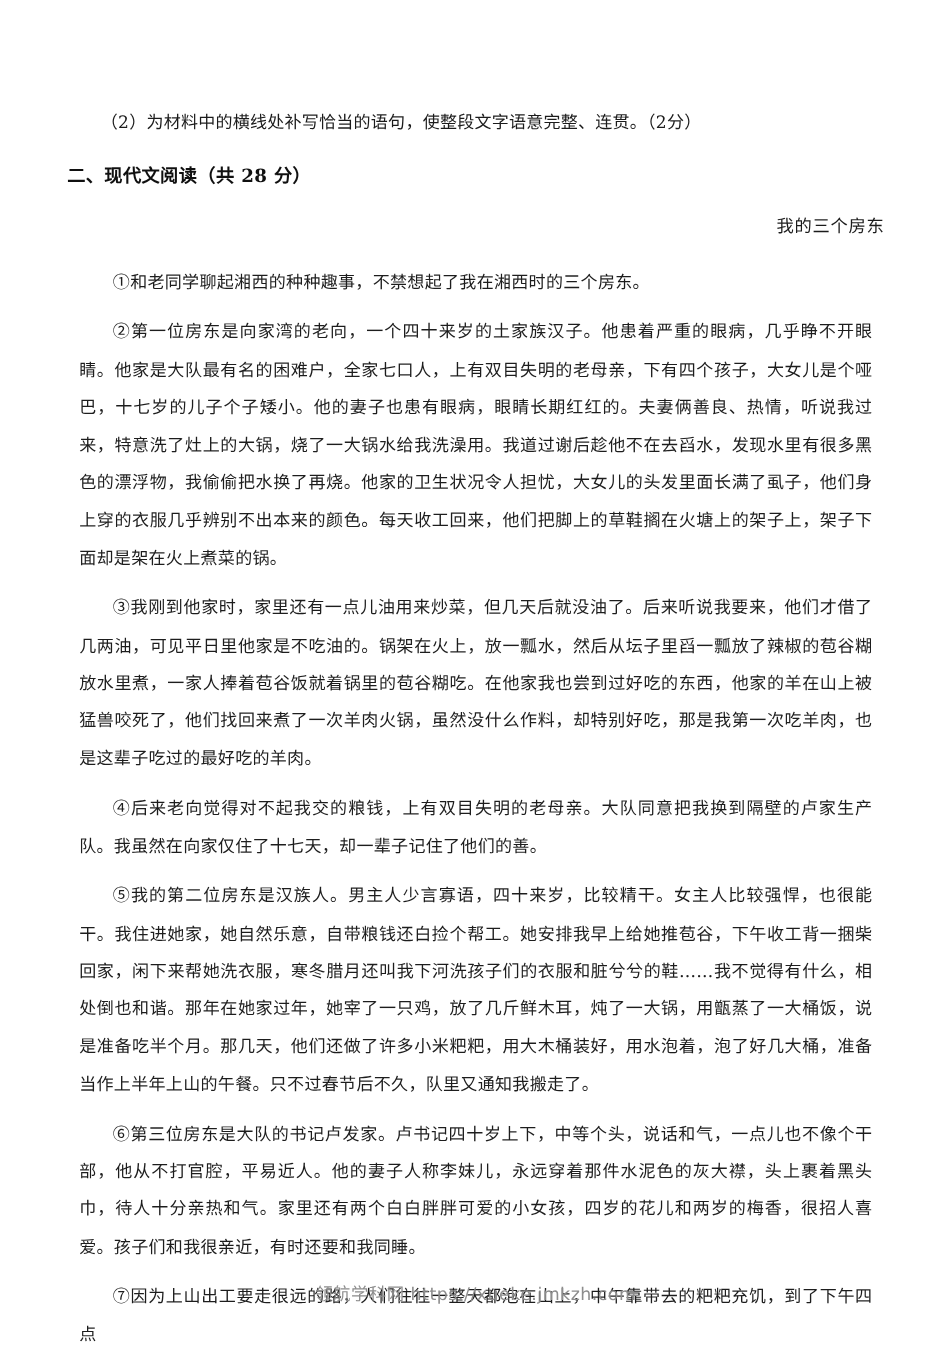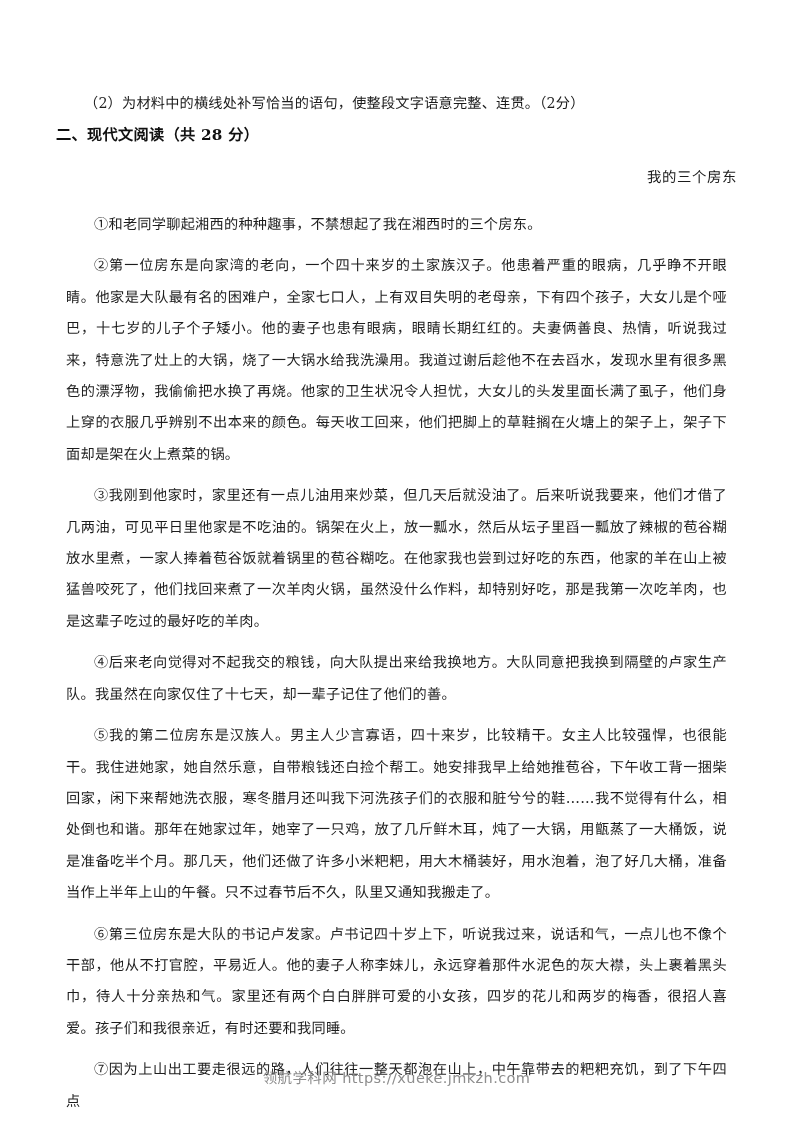--- a/index.html
+++ b/index.html
@@ -42,21 +42,21 @@
     text-justify: inter-ideograph;
     color: #1b1b1b;
   }
   .indent2 { text-indent: 28px; }
 
   .section-head {
     font-size: 15.2px;
     line-height: 33px;
     font-weight: 700;
     letter-spacing: 0.3px;
-    margin-top: 0;
+    margin-top: 12px;
     color: #101010;
   }
 
   .q-number-line {
     font-size: 14.2px;
     line-height: 31px;
     margin-top: 3px;
     letter-spacing: 0.2px;
   }
 
@@ -112,23 +112,23 @@
     <div class="section-head">二、现代文阅读（共 28 分）</div>
 
 
     <div class="article-title">我的三个房东</div>
 
     <div class="spacer-sm"></div>
 
     <p class="para">①和老同学聊起湘西的种种趣事，不禁想起了我在湘西时的三个房东。</p>
     <p class="para">②第一位房东是向家湾的老向，一个四十来岁的土家族汉子。他患着严重的眼病，几乎睁不开眼睛。他家是大队最有名的困难户，全家七口人，上有双目失明的老母亲，下有四个孩子，大女儿是个哑巴，十七岁的儿子个子矮小。他的妻子也患有眼病，眼睛长期红红的。夫妻俩善良、热情，听说我过来，特意洗了灶上的大锅，烧了一大锅水给我洗澡用。我道过谢后趁他不在去舀水，发现水里有很多黑色的漂浮物，我偷偷把水换了再烧。他家的卫生状况令人担忧，大女儿的头发里面长满了虱子，他们身上穿的衣服几乎辨别不出本来的颜色。每天收工回来，他们把脚上的草鞋搁在火塘上的架子上，架子下面却是架在火上煮菜的锅。</p>
     <p class="para">③我刚到他家时，家里还有一点儿油用来炒菜，但几天后就没油了。后来听说我要来，他们才借了几两油，可见平日里他家是不吃油的。锅架在火上，放一瓢水，然后从坛子里舀一瓢放了辣椒的苞谷糊放水里煮，一家人捧着苞谷饭就着锅里的苞谷糊吃。在他家我也尝到过好吃的东西，他家的羊在山上被猛兽咬死了，他们找回来煮了一次羊肉火锅，虽然没什么作料，却特别好吃，那是我第一次吃羊肉，也是这辈子吃过的最好吃的羊肉。</p>
-    <p class="para">④后来老向觉得对不起我交的粮钱，向大队提出来给我换地方。大队同意把我换到隔壁的卢家生产队。我虽然在向家仅住了十七天，却一辈子记住了他们的善。</p>
+    <p class="para">④后来老向觉得对不起我交的粮钱，上有双目失明的老母亲。大队同意把我换到隔壁的卢家生产队。我虽然在向家仅住了十七天，却一辈子记住了他们的善。</p>
     <p class="para">⑤我的第二位房东是汉族人。男主人少言寡语，四十来岁，比较精干。女主人比较强悍，也很能干。我住进她家，她自然乐意，自带粮钱还白捡个帮工。她安排我早上给她推苞谷，下午收工背一捆柴回家，闲下来帮她洗衣服，寒冬腊月还叫我下河洗孩子们的衣服和脏兮兮的鞋……我不觉得有什么，相处倒也和谐。那年在她家过年，她宰了一只鸡，放了几斤鲜木耳，炖了一大锅，用甑蒸了一大桶饭，说是准备吃半个月。那几天，他们还做了许多小米粑粑，用大木桶装好，用水泡着，泡了好几大桶，准备当作上半年上山的午餐。只不过春节后不久，队里又通知我搬走了。</p>
-    <p class="para">⑥第三位房东是大队的书记卢发家。卢书记四十岁上下，听说我过来，说话和气，一点儿也不像个干部，他从不打官腔，平易近人。他的妻子人称李妹儿，永远穿着那件水泥色的灰大襟，头上裹着黑头巾，待人十分亲热和气。家里还有两个白白胖胖可爱的小女孩，四岁的花儿和两岁的梅香，很招人喜爱。孩子们和我很亲近，有时还要和我同睡。</p>
+    <p class="para">⑥第三位房东是大队的书记卢发家。卢书记四十岁上下，中等个头，说话和气，一点儿也不像个干部，他从不打官腔，平易近人。他的妻子人称李妹儿，永远穿着那件水泥色的灰大襟，头上裹着黑头巾，待人十分亲热和气。家里还有两个白白胖胖可爱的小女孩，四岁的花儿和两岁的梅香，很招人喜爱。孩子们和我很亲近，有时还要和我同睡。</p>
     <p class="para">⑦因为上山出工要走很远的路，人们往往一整天都泡在山上，中午靠带去的粑粑充饥，到了下午四点</p>
 
   </div>
 
   <div class="footer">
     <span class="wm-site">领航学科网</span><span class="wm-url">https://xueke.jmkzh.com</span>
   </div>
 
 </div>
 

